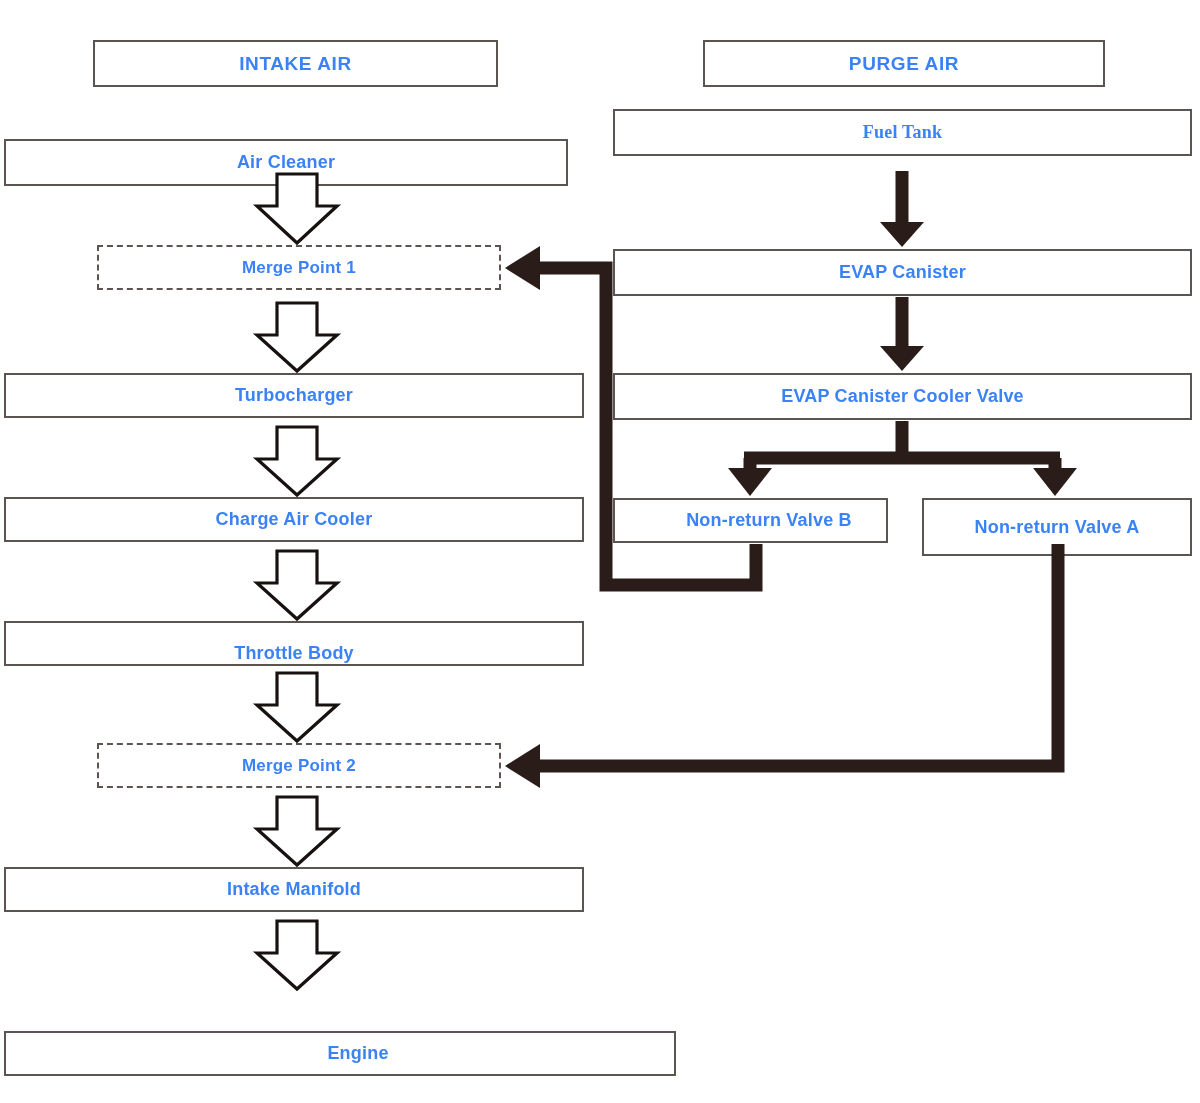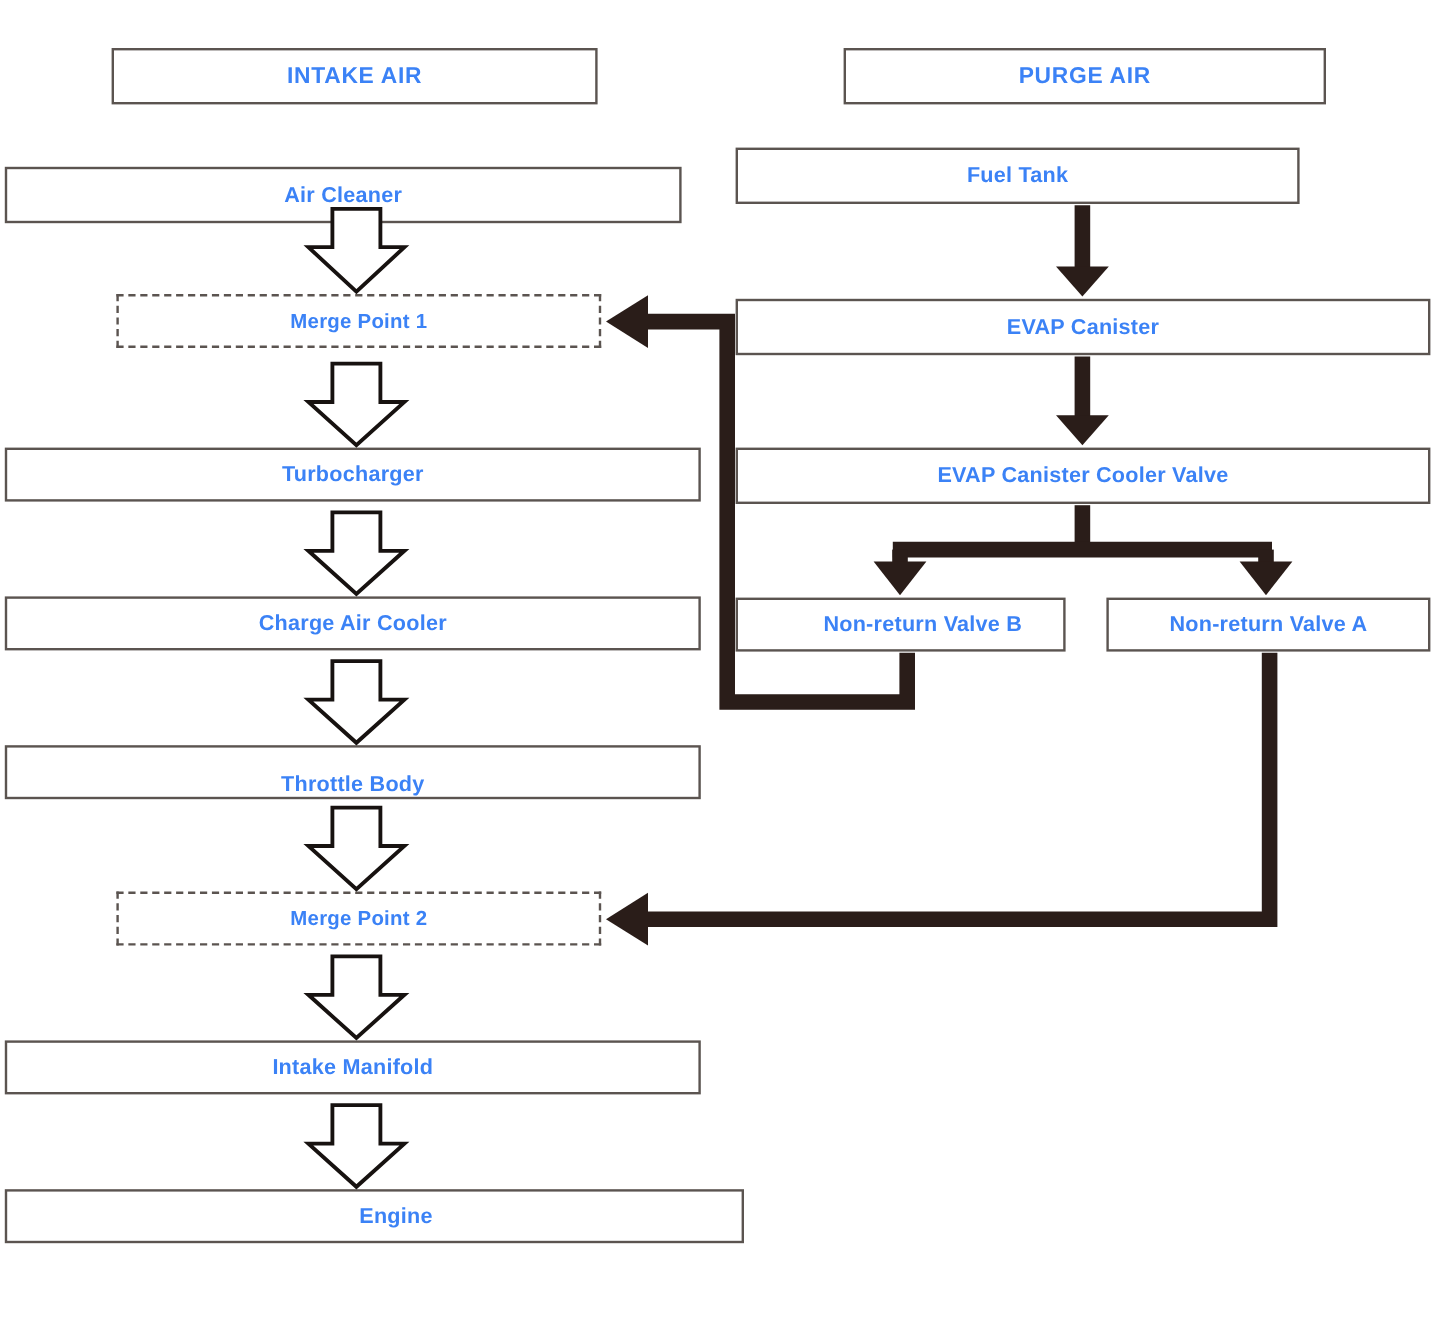--- a/index.html
+++ b/index.html
@@ -96,45 +96,45 @@
   </div>
 
   <div class="box merge-box" style="left:97px; top:743px; width:404px; height:45px;">
     <span>Merge Point 2</span>
   </div>
 
   <div class="box proc-box" style="left:4px; top:867px; width:580px; height:45px;">
     <span>Intake Manifold</span>
   </div>
 
-  <div class="box proc-box" style="left:4px; top:991px; width:616px; height:45px;padding-left:36px;">
+  <div class="box proc-box" style="left:4px; top:1031px; width:672px; height:45px;padding-left:36px;">
     <span>Engine</span>
   </div>
 
   <div class="box header-box" style="left:703px; top:40px; width:402px; height:47px;text-align:center;">
     <span>PURGE AIR</span>
   </div>
 
-  <div class="box proc-box" style="left:613px; top:123px; width:470px; height:47px;">
+  <div class="box proc-box" style="left:613px; top:109px; width:579px; height:47px;font-family:Liberation Serif, serif;">
     <span>Fuel Tank</span>
   </div>
 
   <div class="box proc-box" style="left:613px; top:249px; width:579px; height:47px;justify-content:center;">
     <span>EVAP Canister</span>
   </div>
 
   <div class="box proc-box" style="left:613px; top:373px; width:579px; height:47px;">
     <span>EVAP Canister Cooler Valve</span>
   </div>
 
   <div class="box proc-box" style="left:613px; top:498px; width:275px; height:45px;padding-left:37px;">
     <span>Non-return Valve B</span>
   </div>
 
-  <div class="box proc-box" style="left:922px; top:498px; width:270px; height:45px;">
+  <div class="box proc-box" style="left:922px; top:498px; width:270px; height:58px;">
     <span>Non-return Valve A</span>
   </div>
 
   <svg class="svg-layer" viewBox="0 0 1200 1103">
 
     <polygon class="hollow-arrow" points="277,174 317,174 317,206 337,206 297,243 257,206 277,206"></polygon>
 
     <polygon class="hollow-arrow" points="277,303 317,303 317,335 337,335 297,371 257,335 277,335"></polygon>
 
     <polygon class="hollow-arrow" points="277,427 317,427 317,459 337,459 297,495 257,459 277,459"></polygon>

